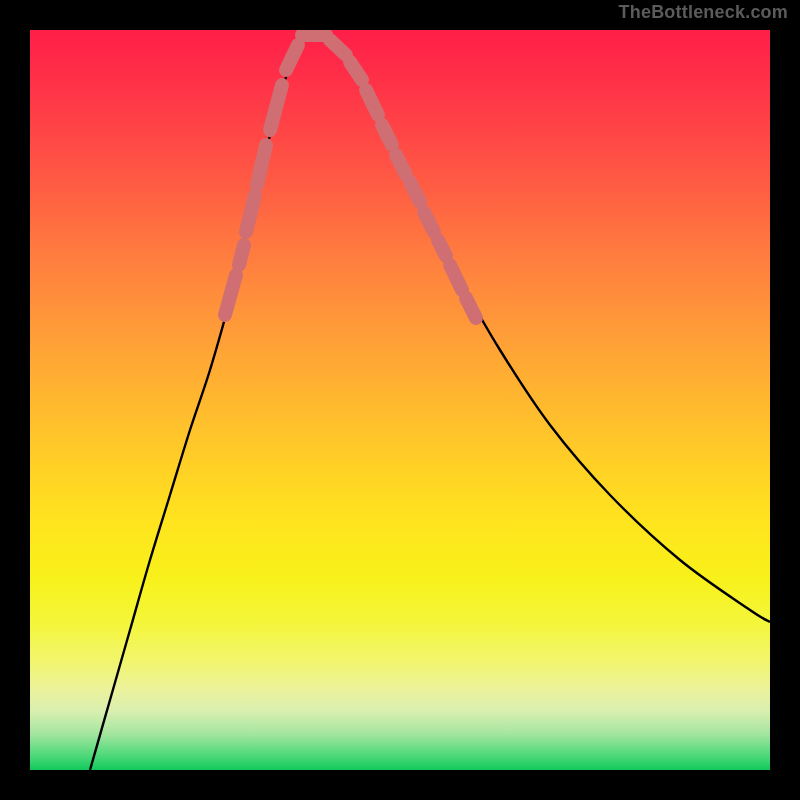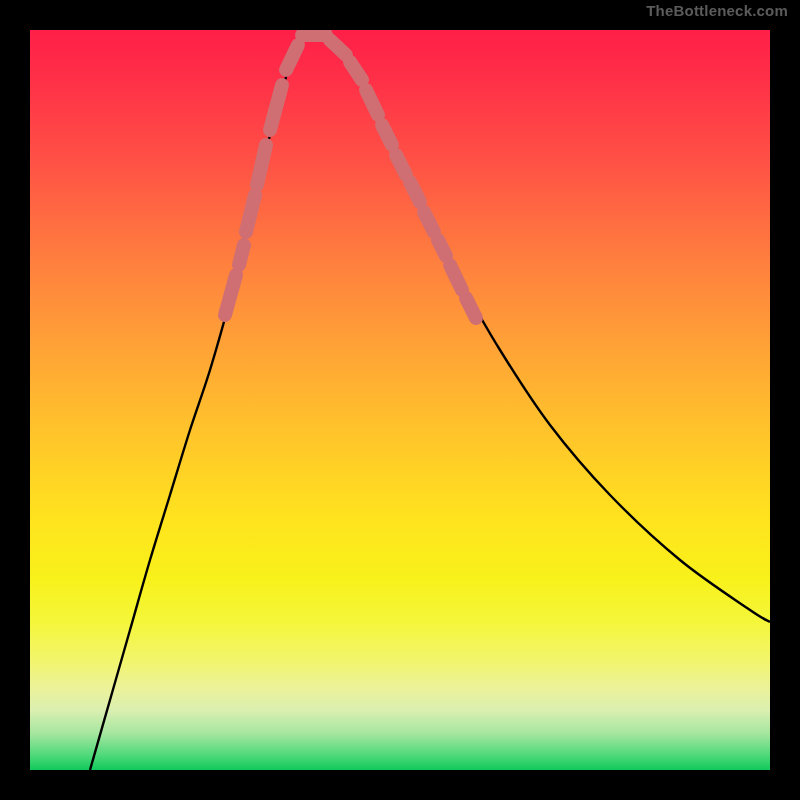--- a/index.html
+++ b/index.html
@@ -14,21 +14,21 @@
     position: relative;
     width: 800px;
     height: 800px;
     background: #000;
   }
   .watermark {
     position: absolute;
     top: 2px;
     right: 12px;
     color: #5b5b5b;
-    font-size: 15px;
+    font-size: 18px;
     font-weight: 600;
     letter-spacing: 0.2px;
     z-index: 10;
   }
   .plot {
     position: absolute;
     left: 30px;
     top: 30px;
     width: 740px;
     height: 740px;

